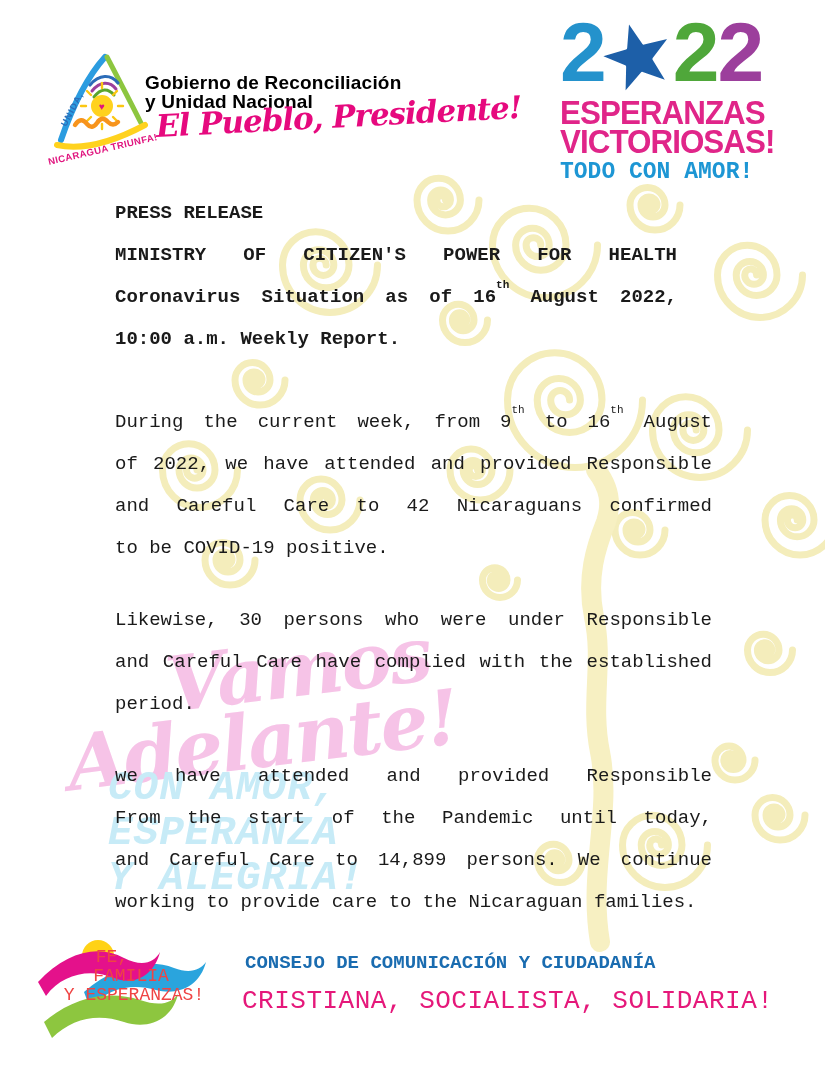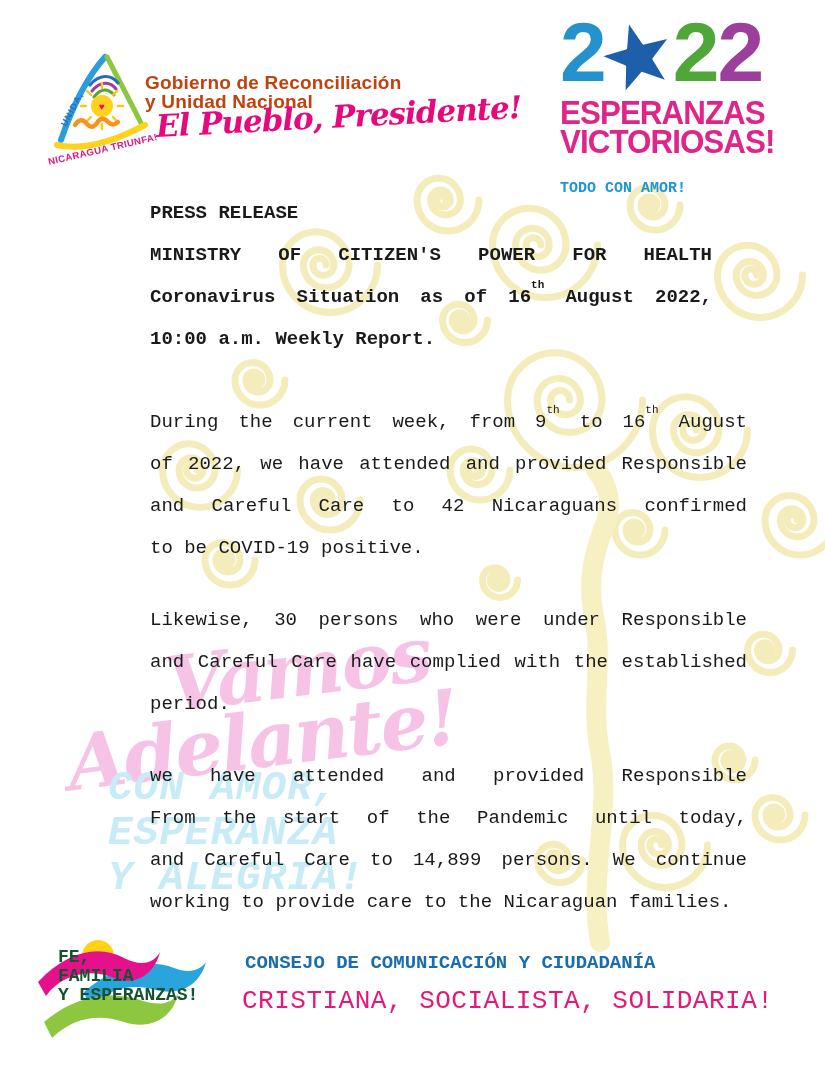--- a/index.html
+++ b/index.html
@@ -2,63 +2,63 @@
 <html><head>
 <meta charset="utf-8">
 <style>
   html,body{margin:0;padding:0;background:#e8e8e8;}
   .page{position:relative;width:825px;height:1068px;background:#ffffff;overflow:hidden;
         font-family:"Liberation Sans",sans-serif;margin:0 auto;}
   .layer0{position:absolute;inset:0;z-index:0;}
 
   
   .emblem{position:absolute;left:45px;top:45px;width:120px;height:125px;z-index:2;}
-  .gov-title{position:absolute;left:145px;top:73px;z-index:2;color:#c2410c;
+  .gov-title{position:absolute;left:145px;top:73px;z-index:2;color:#000000;
              font-weight:bold;font-size:19px;line-height:19px;letter-spacing:.2px;}
   .slogan{position:absolute;left:156px;top:108px;z-index:2;color:#e6097e;
           font-family:"DejaVu Serif",serif;font-style:italic;font-weight:bold;
           font-size:31px;letter-spacing:-1px;transform:rotate(-3deg);transform-origin:left;}
 
   
   .logo2022{position:absolute;left:560px;top:10px;width:230px;z-index:2;}
   .digits{display:flex;align-items:flex-start;height:88px;}
   .digit{font-size:84px;line-height:84px;font-weight:bold;letter-spacing:-2px;}
   .d-blue{color:#2492cc;} .d-green{color:#4fa73a;} .d-purple{color:#9c3f9c;}
   .zero{position:relative;width:66px;height:66px;margin:14px 1px 0;}
   .zero .circle{width:66px;height:66px;border-radius:50%;background:#ffd216;}
   .zero svg{position:absolute;left:-15px;top:-13px;width:94px;height:94px;}
   .tag{font-weight:bold;font-size:33px;line-height:29px;letter-spacing:-1px;
        transform:scaleX(.95);transform-origin:left;color:#e02589;white-space:nowrap;}
   .tag3{font-family:"Liberation Mono","DejaVu Sans Mono",monospace;font-weight:bold;
-        font-size:15px;line-height:25px;color:#1d96d4;margin-top:20px;white-space:nowrap;}
+        font-size:23px;line-height:25px;color:#1d96d4;margin-top:4px;white-space:nowrap;}
 
   
   .doc{position:absolute;left:115px;top:192px;width:597px;z-index:2;color:#1a1a1a;
-       font-family:"Liberation Mono","DejaVu Sans Mono",monospace;font-size:19px;margin-left:35px;}
+       font-family:"Liberation Mono","DejaVu Sans Mono",monospace;font-size:19px;}
   .line{line-height:42px;}
   .j{text-align:justify;text-align-last:justify;}
   .doc-title{width:562px;font-weight:bold;margin-bottom:41px;}
   .para{margin-bottom:30px;}
   .para:last-child{margin-bottom:0;}
   .doc sup{font-size:11px;position:relative;top:-7px;line-height:0;}
 
   
   .wm-script{position:absolute;left:62px;top:642px;color:#f6c3e7;z-index:1;
              font-family:"DejaVu Serif",serif;font-style:italic;font-weight:bold;
              font-size:76px;line-height:66px;letter-spacing:-2px;transform:rotate(-7deg);}
   .wm-script .l1{margin-left:108px;}
   .wm-block{position:absolute;left:108px;top:766px;color:#c7ebf7;z-index:1;
             font-family:"Liberation Mono","DejaVu Sans Mono",monospace;font-weight:bold;
             font-size:41px;line-height:45px;letter-spacing:1px;font-style:italic;}
 
   
   .ribbons{position:absolute;left:32px;top:930px;width:200px;height:112px;z-index:2;}
-  .badge-text{position:absolute;left:58px;top:948px;width:152px;z-index:3;text-align:left;
-              color:#14532d;font-family:"Liberation Mono","DejaVu Sans Mono",monospace;
-              font-weight:bold;font-size:18px;line-height:19px;}
+  .badge-text{position:absolute;left:58px;top:948px;width:152px;z-index:3;text-align:center;
+              color:#ef4444;font-family:"Liberation Mono","DejaVu Sans Mono",monospace;
+              font-weight:normal;font-size:18px;line-height:19px;}
   .badge-text .b1{padding-right:44px;}
   .badge-text .b2{padding-right:6px;}
   .org-line{position:absolute;left:245px;top:951px;z-index:2;color:#1a6cb0;
             font-family:"Liberation Mono","DejaVu Sans Mono",monospace;font-weight:bold;
             font-size:19px;line-height:24px;white-space:nowrap;}
   .values-line{position:absolute;left:242px;top:985px;z-index:2;color:#e5187a;
                font-family:"Liberation Mono","DejaVu Sans Mono",monospace;font-weight:normal;
                font-size:26px;line-height:32px;letter-spacing:.5px;white-space:nowrap;}
 </style>
 </head>

